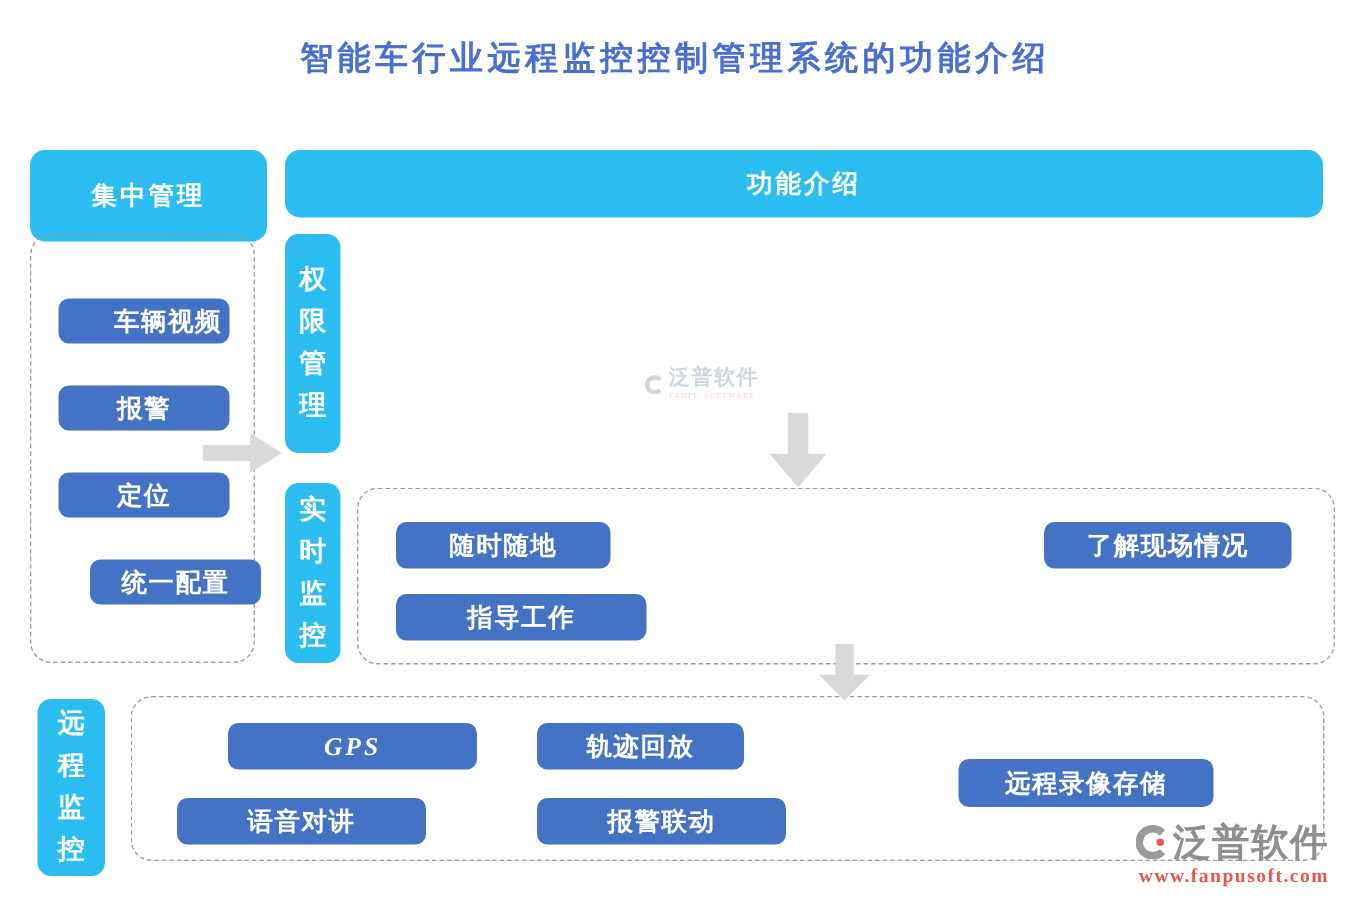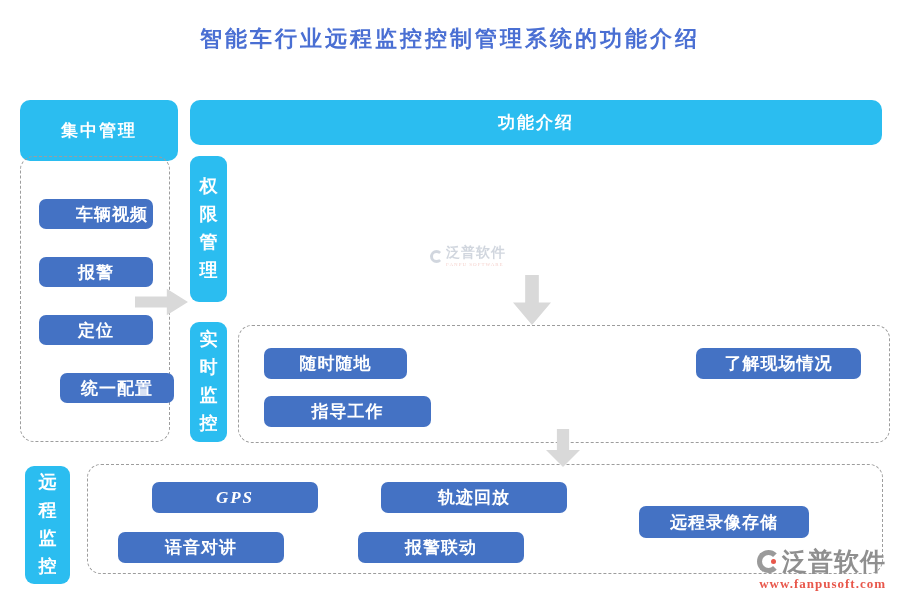--- a/index.html
+++ b/index.html
@@ -90,21 +90,21 @@
     <div class="btn" style="left:25px;  top:70px; width:167px; height:31px;">指导工作</div>
   </div>
 
   <div class="arrow arrow-down" style="left:546px; top:429px; width:34px; height:38px;"></div>
 
   <div class="vlabel" style="left:25px; top:466px; width:45px; height:118px;">
     <span>远程监控</span>
   </div>
   <div class="dashed-panel" style="left:87px; top:464px; width:796px; height:110px;">
     <div class="btn italic" style="left:30px;  top:17px; width:166px; height:31px;margin-left:34px;">GPS</div>
-    <div class="btn" style="left:270px; top:17px; width:186px; height:31px;margin-left:23px;">轨迹回放</div>
+    <div class="btn" style="left:270px; top:17px; width:138px; height:31px;">轨迹回放</div>
     <div class="btn" style="left:551px; top:41px; width:170px; height:32px;">远程录像存储</div>
     <div class="btn" style="left:30px;  top:67px; width:166px; height:31px;">语音对讲</div>
     <div class="btn" style="left:270px; top:67px; width:166px; height:31px;">报警联动</div>
   </div>
 
   <div class="wm-br">
     <div class="row1">
       <span class="logo-crescent big">
         <span class="logo-dot"></span>
       </span>

